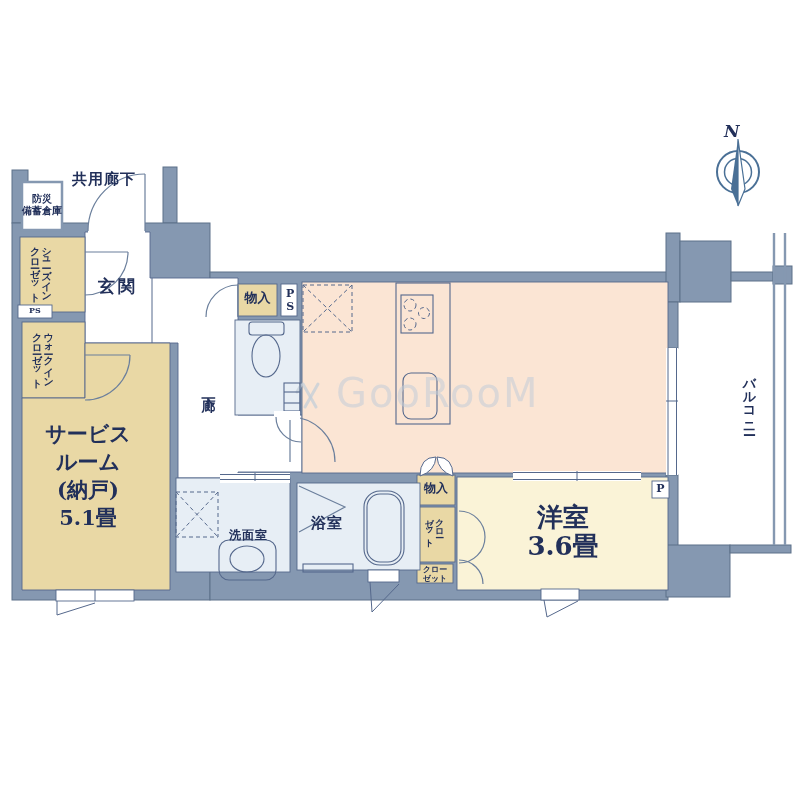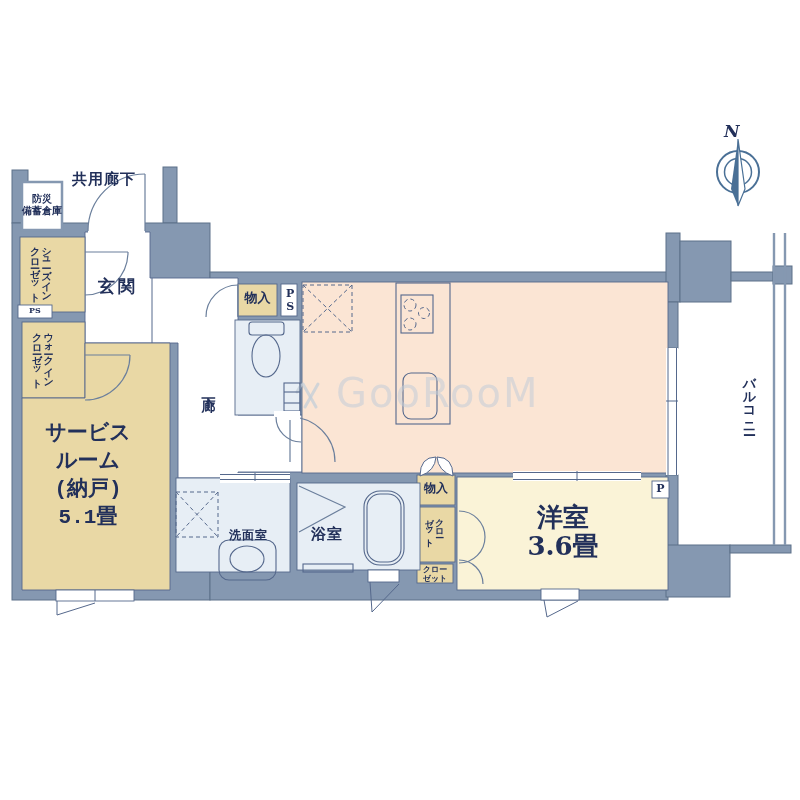--- a/index.html
+++ b/index.html
@@ -191,21 +191,21 @@
 
 <div class="lbl" style="left:98px;top:277px;font-size:17px;letter-spacing:3px;">玄関</div>
 
 <div class="lbl ctr" style="left:18px;top:306px;width:34px;font-size:8px;">PS</div>
 
 <div class="lbl vt" style="left:31px;top:326px;height:76px;font-size:10px;">
   <span>ウォークイン</span>
   <span>クローゼット</span>
 </div>
 
-<div class="lbl ctr lines" style="left:22px;top:420px;width:132px;font-size:21px;line-height:1.33;font-family:Liberation Mono, monospace;">
+<div class="lbl ctr lines" style="left:22px;top:420px;width:132px;font-size:21px;line-height:1.33;">
   <span>サービス</span>
   <span>ルーム</span>
   <span>(納戸)</span>
   <span>5.1畳</span>
 </div>
 
 <div class="lbl vt" style="left:201px;top:386px;height:42px;font-size:14px;">廊下</div>
 
 <div class="lbl ctr" style="left:238px;top:291px;width:39px;font-size:13px;">物入</div>
 
@@ -226,21 +226,21 @@
 
 <div class="lbl ctr lines" style="left:463px;top:503px;width:200px;font-size:26px;line-height:1.12;">
   <span>洋室</span>
   <span>3.6畳</span>
 </div>
 
 <div class="lbl ctr" style="left:652px;top:483px;width:17px;font-size:11px;">P</div>
 
 <div class="lbl" style="left:229px;top:501px;font-size:12px;letter-spacing:1px;margin-top:28px;">洗面室</div>
 
-<div class="lbl" style="left:311px;top:526px;font-size:15px;letter-spacing:1px;">浴室</div>
+<div class="lbl" style="left:311px;top:515px;font-size:15px;letter-spacing:1px;">浴室</div>
 
 <div class="lbl vt" style="left:741px;top:369px;height:108px;font-size:13px;">バルコニー</div>
 
 <div class="lbl" style="left:724px;top:122px;font-size:17px;font-style:italic;">N</div>
 
 <div id="watermark-text" style="left:336px;top:370px;font-size:40px;">GooRooM</div>
 
 </div>
 
 </body></html>

